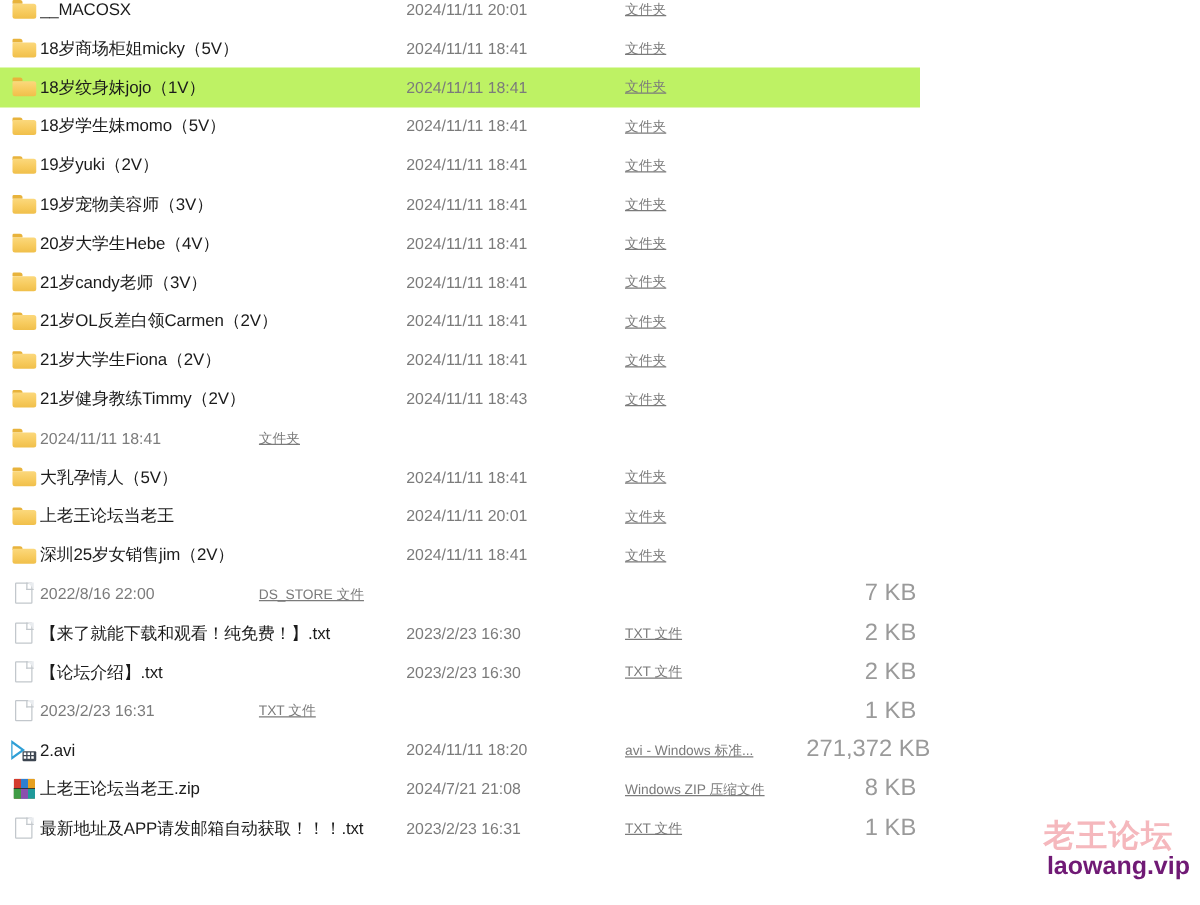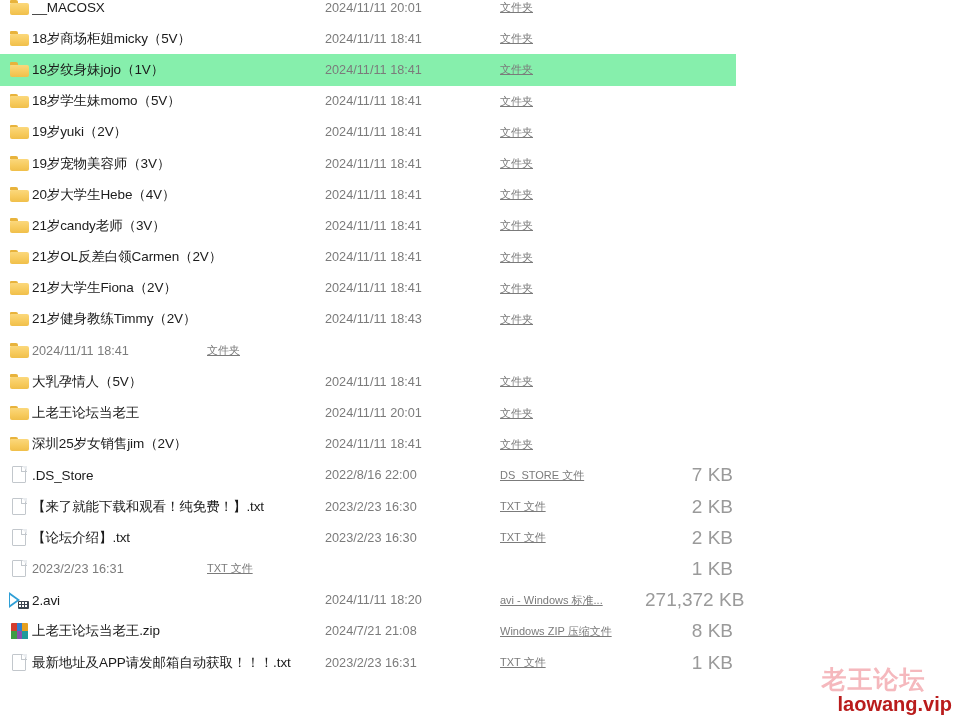--- a/index.html
+++ b/index.html
@@ -24,21 +24,21 @@
   }
 
   .row {
     position: relative;
     height: 31.2px;
     display: flex;
     align-items: center;
     width: 736px;
   }
   .row.selected {
-    background: #86efac;
+    background: #bef264;
   }
 
   .icon-cell {
     width: 32px;
     min-width: 32px;
     display: flex;
     align-items: center;
     justify-content: center;
     padding-left: 6px;
     box-sizing: border-box;
@@ -213,37 +213,37 @@
       linear-gradient(90deg, transparent 32.5%, rgba(40,40,40,.85) 32.5% 34.5%, transparent 34.5%),
       linear-gradient(90deg, transparent 65.5%, rgba(40,40,40,.85) 65.5% 67.5%, transparent 67.5%),
       linear-gradient(180deg, transparent 47%, rgba(40,40,40,.85) 47% 53%, transparent 53%);
     z-index: 2;
   }
 
   
   #watermark {
     position: absolute;
     right: 8px;
-    bottom: 9px;
-    text-align: left;
+    bottom: 20px;
+    text-align: center;
     user-select: none;
     pointer-events: none;
   }
   #watermark .wm-cn {
     font-size: 25px;
     font-weight: bold;
     color: #f5b8bd;
     letter-spacing: 1px;
     line-height: 1.05;
     font-family: "DejaVu Sans", sans-serif;
   }
   #watermark .wm-en {
     font-size: 20px;
     font-weight: bold;
-    color: #b91c1c;
+    color: #701a75;
     letter-spacing: 0px;
     line-height: 1.1;
     font-family: "Liberation Sans", sans-serif;
     margin-left: 16px;
   }
 </style>
 </head>
 <body>
 
 <div id="file-list">
@@ -427,21 +427,20 @@
       <div class="size-cell"></div>
     </div>
     <div class="row">
       <div class="icon-cell">
         <span class="ico ico-doc">
           <span class="sheet"></span>
           <span class="fold"></span>
           <span class="fold2"></span>
         </span>
       </div>
-      <div class="name-cell">.DS_Store</div>
       <div class="date-cell">2022/8/16 22:00</div>
       <div class="type-cell">DS_STORE 文件</div>
       <div class="size-cell">7 KB</div>
     </div>
     <div class="row">
       <div class="icon-cell">
         <span class="ico ico-doc">
           <span class="sheet"></span>
           <span class="fold"></span>
           <span class="fold2"></span>

